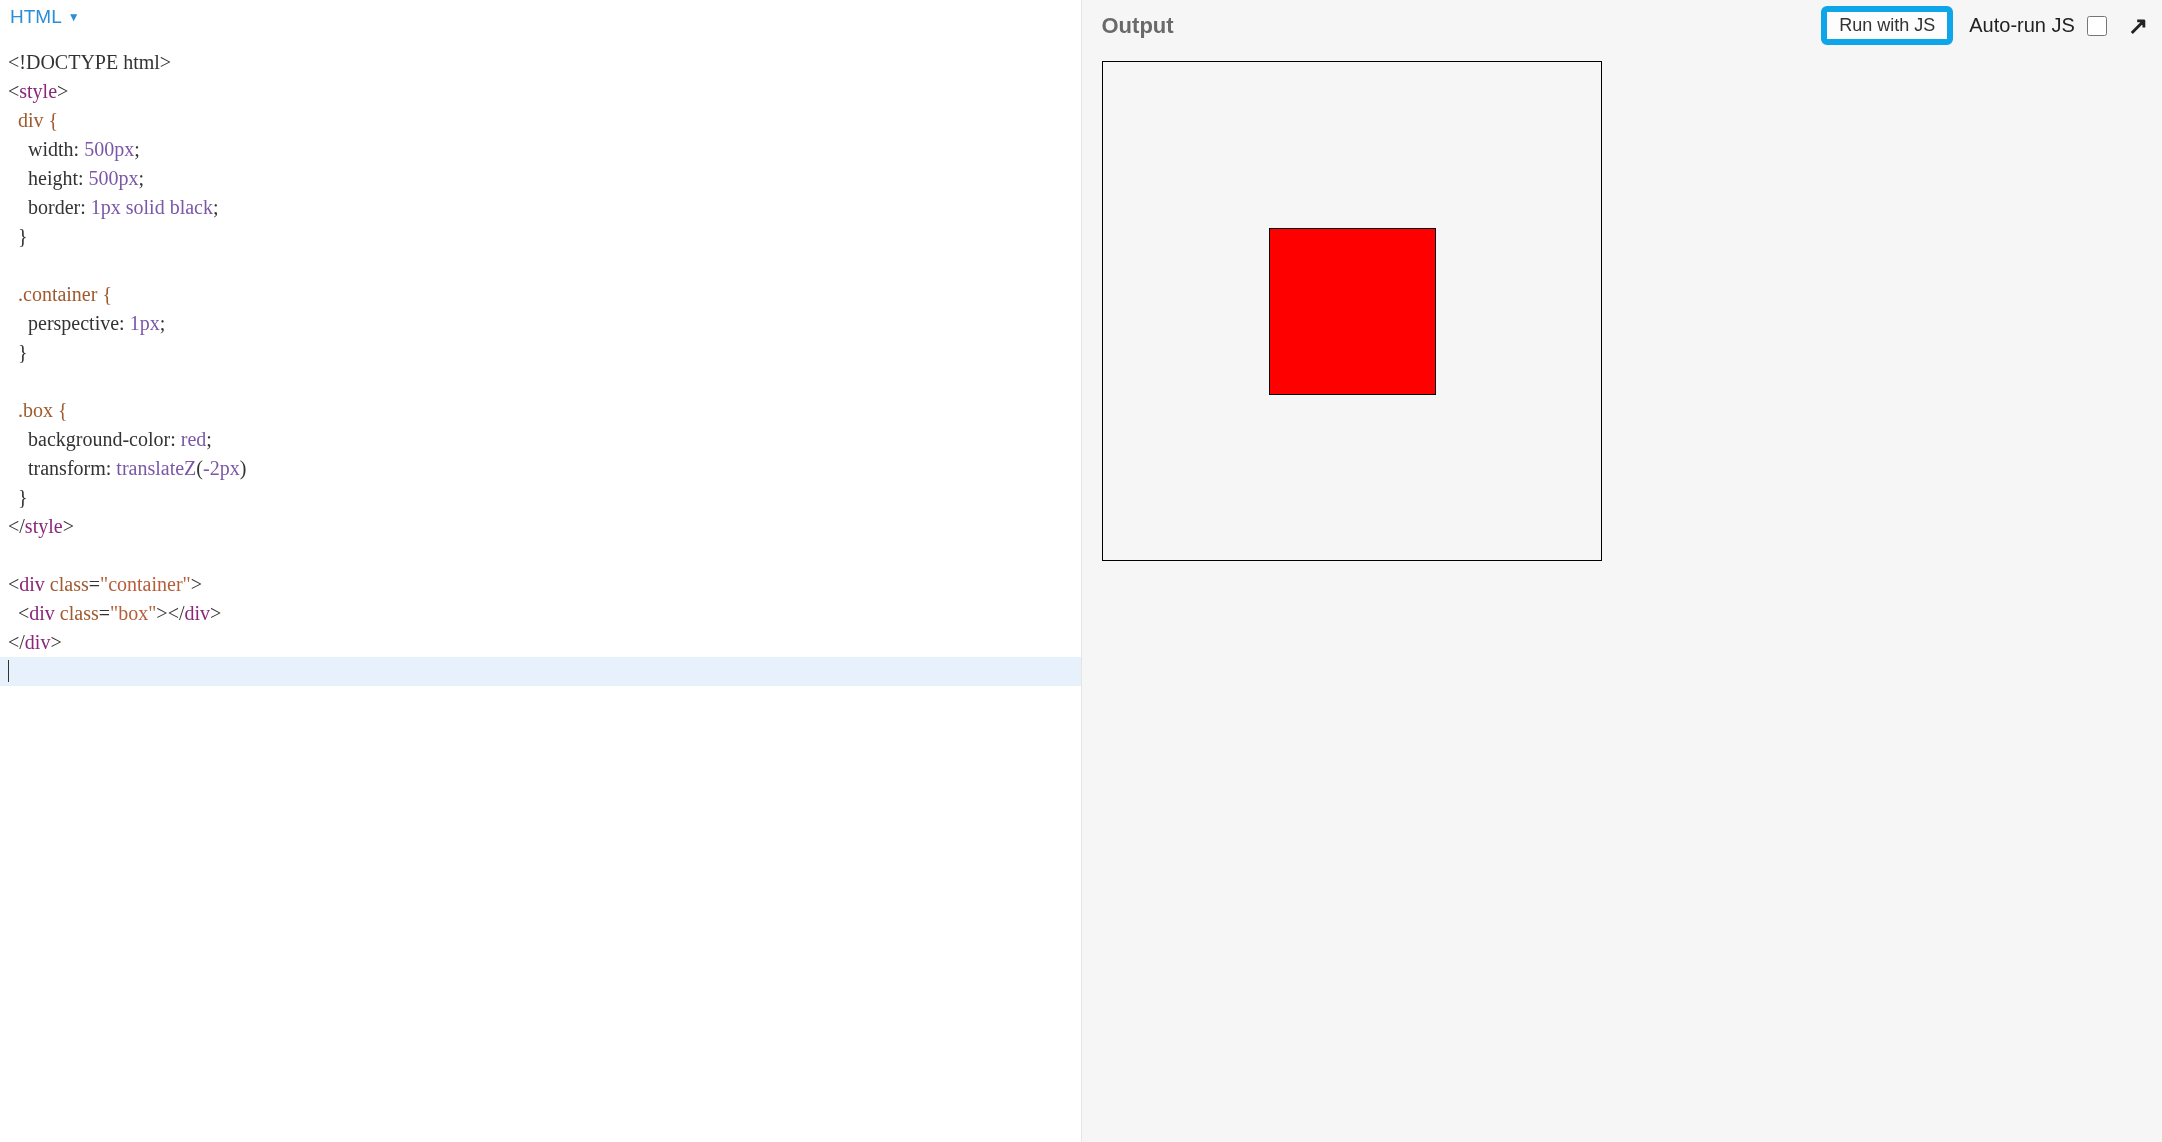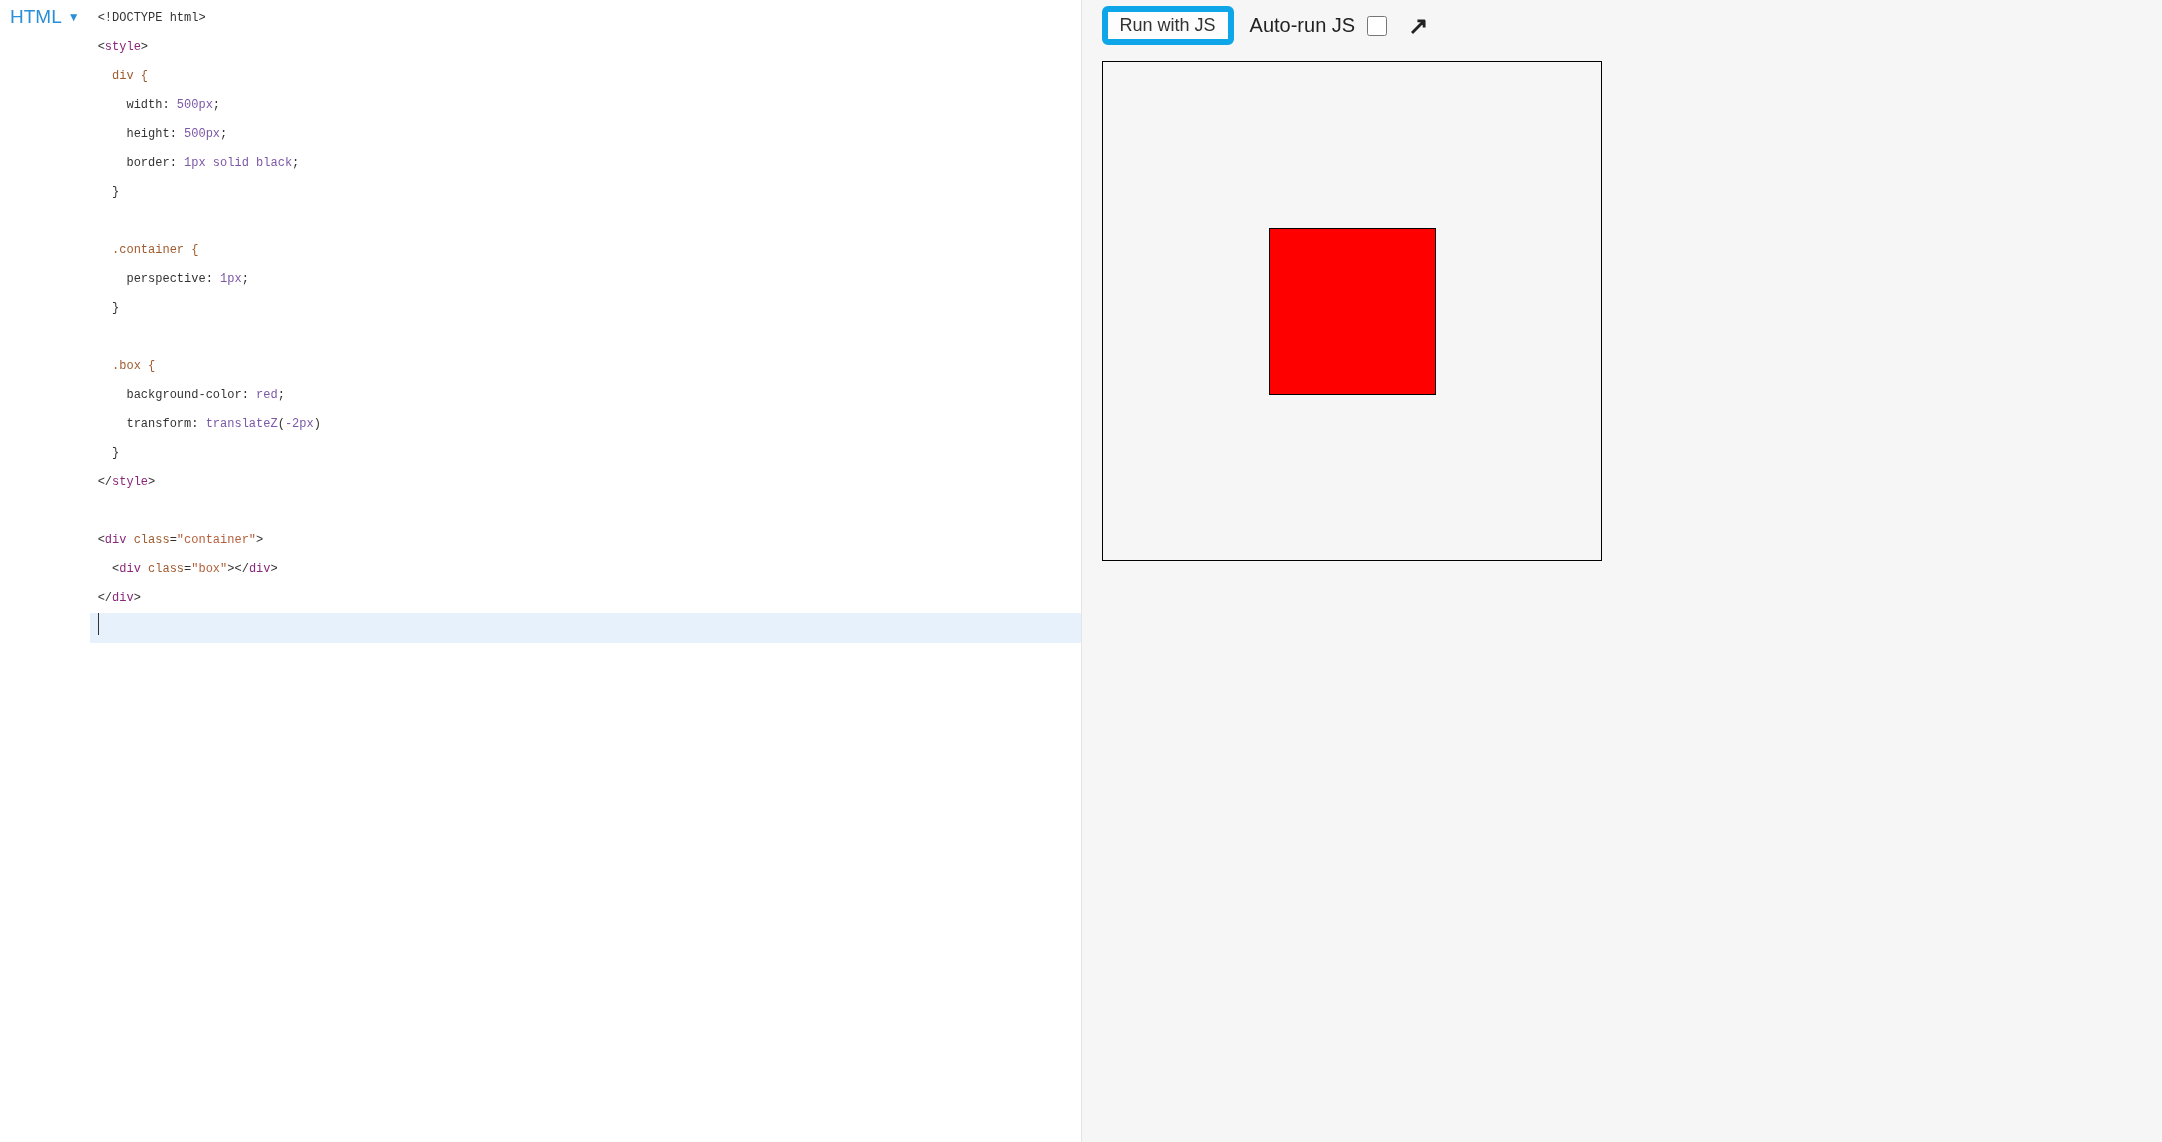--- a/index.html
+++ b/index.html
@@ -11,22 +11,24 @@
     background: #ffffff;
   }
   .app {
     display: flex;
     width: 100%;
     height: 100vh;
   }
   .left-pane {
     flex: 1;
     display: flex;
+    flex-direction: column;
     min-width: 0;
     background: #ffffff;
+    gap: 12px;
   }
   .right-pane {
     flex: 1;
     display: flex;
     flex-direction: column;
     min-width: 0;
     background: #f6f6f6;
     border-left: 1px solid #e5e5e5;
   }
   
@@ -41,22 +43,22 @@
     font-size: 19px;
     cursor: pointer;
   }
   .lang-selector .caret {
     font-size: 12px;
   }
   
   .editor {
     flex: 1;
     padding: 4px 8px 0 8px;
-    font-family: Liberation Mono, monospace;
-    font-size: 12px;
+    font-family: Liberation Serif, serif;
+    font-size: 20px;
     line-height: 29px;
     white-space: pre;
     color: #333;
     position: relative;
     overflow: auto;
   }
   
   .doctype { color: #333; }
   .tag     { color: #8b267b; }  
   .punct   { color: #333; }
@@ -180,20 +182,21 @@
 <span class="punct">&lt;/</span><span class="tag">style</span><span class="punct">&gt;</span>
 
 <span class="punct">&lt;</span><span class="tag">div</span> <span class="attr">class</span><span class="punct">=</span><span class="str">"container"</span><span class="punct">&gt;</span>
   <span class="punct">&lt;</span><span class="tag">div</span> <span class="attr">class</span><span class="punct">=</span><span class="str">"box"</span><span class="punct">&gt;</span><span class="punct">&lt;</span><span class="punct">/</span><span class="tag">div</span><span class="punct">&gt;</span>
 <span class="punct">&lt;</span><span class="punct">/</span><span class="tag">div</span><span class="punct">&gt;</span>
 <span class="cursor-line"><span class="caret-blink"></span></span></div>
   </div>
 
   <div class="right-pane">
     <div class="right-header">
+      <span class="output-title">Output</span>
       <button class="run-btn">Run with JS</button>
       <label class="autorun-wrap">
         <span>Auto-run JS</span>
         <input type="checkbox" id="autorun-cb" style="">
       </label>
       <span class="expand-icon">↗</span>
     </div>
     <div class="preview-wrap">
       <div class="preview-container">
         <div class="preview-box"></div>

